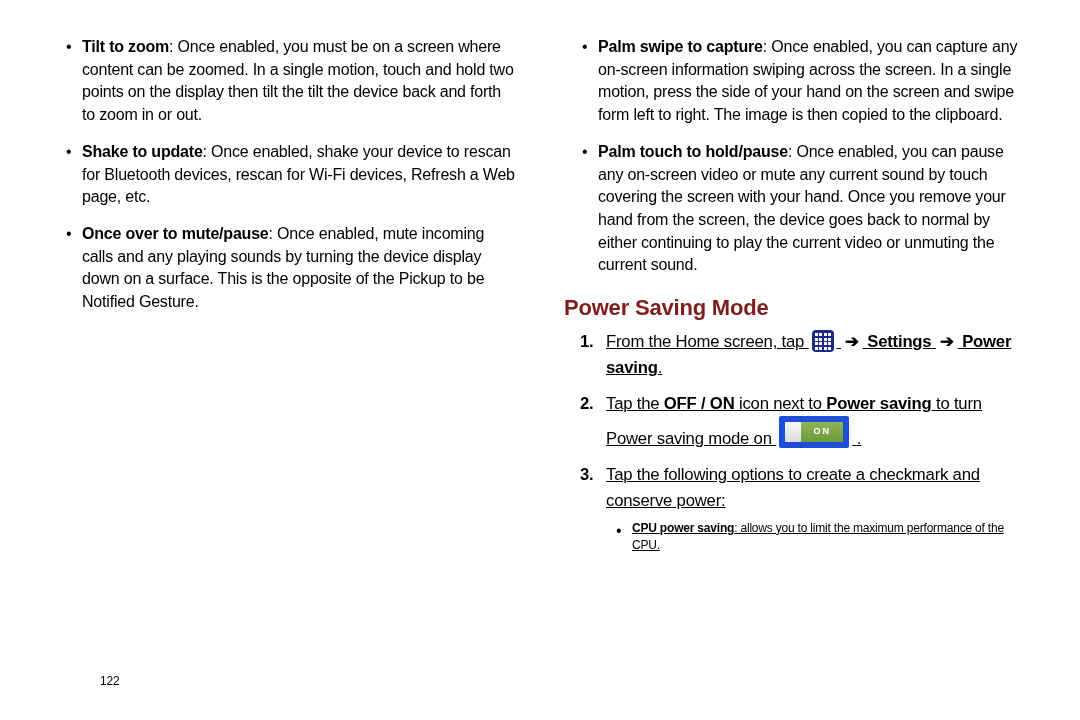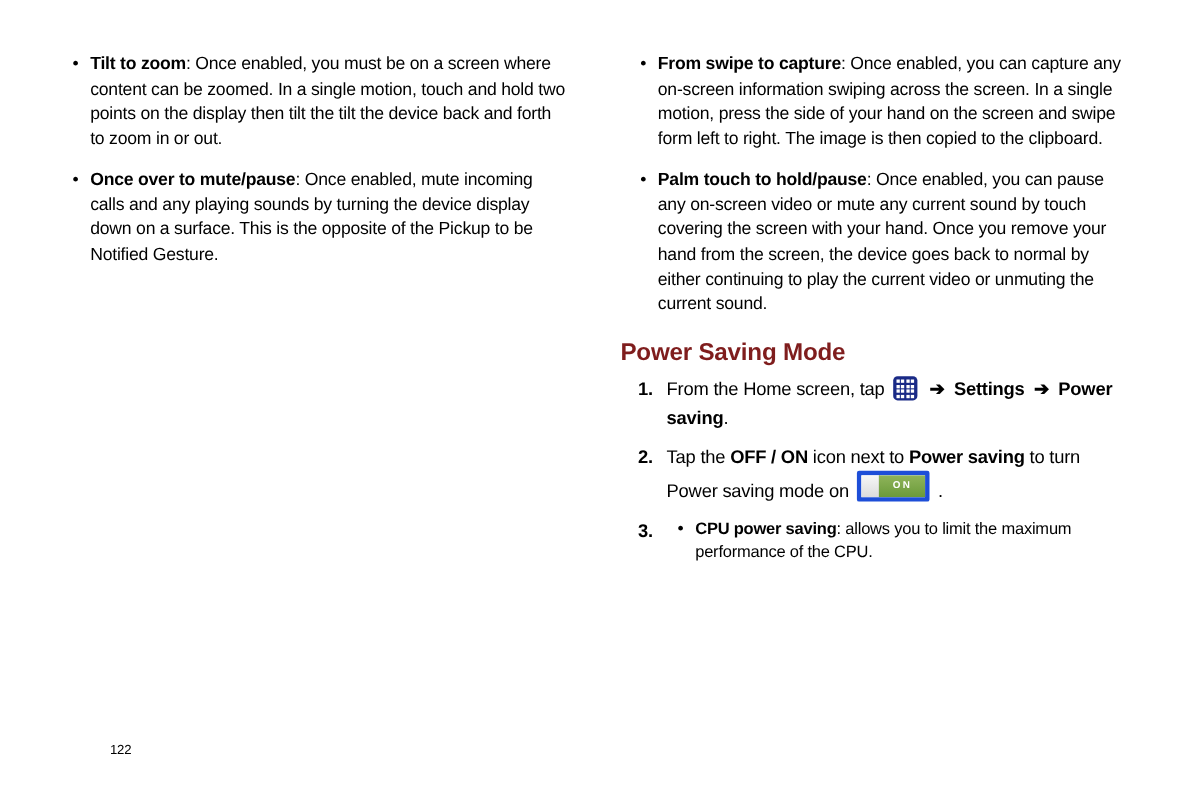--- a/index.html
+++ b/index.html
@@ -7,21 +7,21 @@
     padding: 0;
     width: 1080px;
     height: 720px;
     background: #ffffff;
     font-family: Arial, Helvetica, sans-serif;
     color: #000000;
   }
   .page {
     display: flex;
     flex-direction: row;
-    padding: 48px 48px 20px 48px;
+    padding: 36px 48px 20px 48px;
     box-sizing: border-box;
     width: 1080px;
     height: 720px;
     position: relative;
   }
   .col {
     flex: 1 1 0;
     box-sizing: border-box;
   }
   .col-left {
@@ -78,20 +78,21 @@
     padding: 0 0 0 12px;
   }
   ol.steps > li {
     counter-increment: step;
     position: relative;
     padding-left: 30px;
     font-size: 16.7px;
     line-height: 1.54;
     letter-spacing: -0.2px;
     margin-bottom: 10px;
+    text-decoration: underline;
   }
   ol.steps > li::before {
     content: counter(step) ".";
     font-weight: 700;
     position: absolute;
     left: 4px;
     top: 0;
   }
   .arrow {
     display: inline-block;
@@ -122,21 +123,21 @@
     width: 3px; height: 3px;
   }
   .toggle-on {
     display: inline-block;
     width: 58px;
     height: 20px;
     vertical-align: -4px;
     margin: 0 3px;
     position: relative;
     border-radius: 2px;
-    border: 4px solid #1d4ed8;
+    border: 6px solid #1d4ed8;
     overflow: hidden;
   }
   .toggle-on .left {
     position: absolute;
     left: 0; top: 0; bottom: 0;
     width: 28%;
     background: linear-gradient(#f7f7f7, #dcdcdc);
     border-right: 1px solid #999;
   }
   .toggle-on .right {
@@ -153,21 +154,21 @@
     justify-content: center;
   }
   ul.sub-bullets {
     list-style: none;
     padding: 0;
     margin: 6px 0 0 0;
   }
   ul.sub-bullets > li {
     position: relative;
     padding-left: 26px;
-    font-size: 15px;
+    font-size: 12px;
     line-height: 1.42;
     letter-spacing: -0.2px;
   }
   ul.sub-bullets > li::before {
     content: "•";
     position: absolute;
     left: 10px;
     top: 0;
     font-size: 16px;
   }
@@ -183,29 +184,32 @@
 <body>
 
 <div class="page">
 
   <div class="col col-left">
     <ul class="bullets">
       <li class="sub">
         <span class="b">Tilt to zoom</span><span>: Once enabled, you must be on a screen where content can be zoomed. In a single motion, touch and hold two points on the display then tilt the tilt the device back and forth to zoom in or out.</span>
       </li>
       <li class="sub">
+        <span class="b">Shake to update</span><span>: Once enabled, shake your device to rescan for Bluetooth devices, rescan for Wi-Fi devices, Refresh a Web page, etc.</span>
+      </li>
+      <li class="sub">
         <span class="b">Once over to mute/pause</span><span>: Once enabled, mute incoming calls and any playing sounds by turning the device display down on a surface. This is the opposite of the Pickup to be Notified Gesture.</span>
       </li>
     </ul>
   </div>
 
   <div class="col col-right">
     <ul class="bullets">
       <li class="sub">
-        <span class="b">From swipe to capture</span><span>: Once enabled, you can capture any on-screen information swiping across the screen. In a single motion, press the side of your hand on the screen and swipe form left to right. The image is then copied to the clipboard.</span>
+        <span class="b">Palm swipe to capture</span><span>: Once enabled, you can capture any on-screen information swiping across the screen. In a single motion, press the side of your hand on the screen and swipe form left to right. The image is then copied to the clipboard.</span>
       </li>
       <li class="sub">
         <span class="b">Palm touch to hold/pause</span><span>: Once enabled, you can pause any on-screen video or mute any current sound by touch covering the screen with your hand. Once you remove your hand from the screen, the device goes back to normal by either continuing to play the current video or unmuting the current sound.</span>
       </li>
     </ul>
 
     <div class="heading">Power Saving Mode</div>
 
 
     <ol class="steps">
@@ -242,20 +246,21 @@
         <span> icon next to </span>
         <span class="b">Power saving</span>
         <span> to turn Power saving mode on </span>
         <span class="toggle-on">
           <span class="left"></span>
           <span class="right">ON</span>
         </span>
         <span>.</span>
       </li>
       <li>
+        <span>Tap the following options to create a checkmark and conserve power:</span>
         <ul class="sub-bullets">
           <li>
             <span class="b">CPU power saving</span><span>: allows you to limit the maximum performance of the CPU.</span>
           </li>
         </ul>
       </li>
     </ol>
   </div>
 
   <div class="page-number">122</div>

